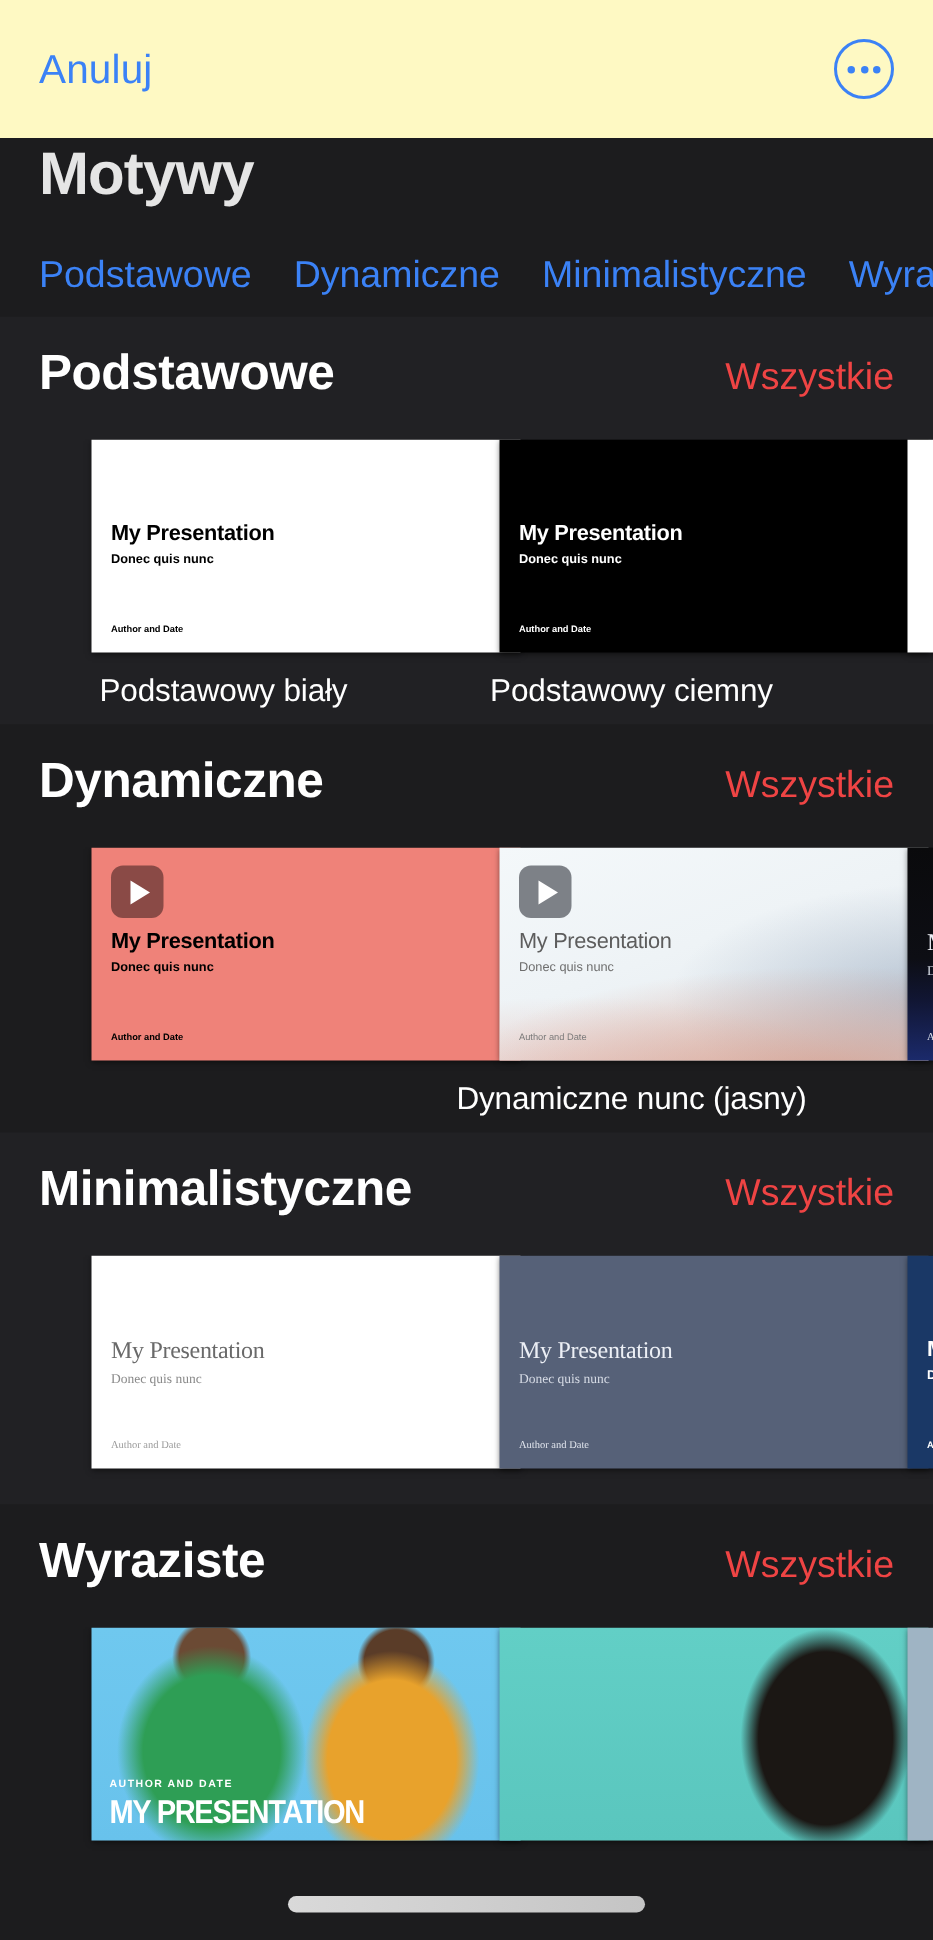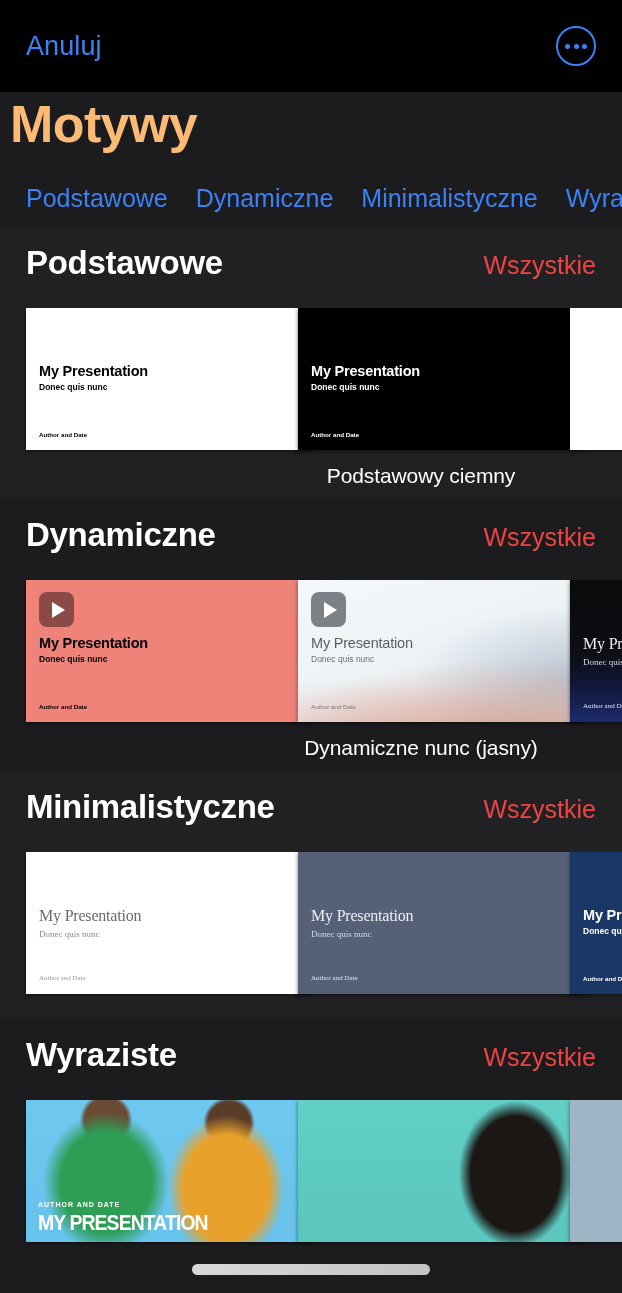--- a/index.html
+++ b/index.html
@@ -18,21 +18,21 @@
   }
 
   
   .navbar {
     position: relative;
     height: 92px;
     padding: 0 26px;
     display: flex;
     align-items: center;
     justify-content: space-between;
-    background: #000000;
+    background: #fef9c3;
   }
 
   .cancel-btn {
     font-size: 27px;
     color: #3b82f6;
     letter-spacing: 0.1px;
     cursor: pointer;
     background: none;
     border: none;
     font-family: "Liberation Sans", sans-serif;
@@ -53,27 +53,27 @@
   }
   .more-btn .dot {
     width: 5px;
     height: 5px;
     border-radius: 50%;
     background: #3b82f6;
   }
 
   
   .page-title {
-    font-size: 52px;
+    font-size: 40px;
     font-weight: bold;
     letter-spacing: -0.6px;
-    padding: 0 10px;
+    padding: 0 26px;
     margin-top: 2px;
     margin-bottom: 16px;
-    color: #fdba74;
+    color: #e5e5e5;
   }
 
   
   .tabstrip {
     display: flex;
     gap: 28px;
     padding: 0 26px;
     height: 56px;
     align-items: center;
     white-space: nowrap;
@@ -133,20 +133,21 @@
 
   .thumb {
     width: 286px;
     height: 142px;
     border-radius: 0;
     position: relative;
     overflow: hidden;
     background: #ffffff;
     box-shadow: 0 1px 4px rgba(0,0,0,.55);
     cursor: pointer;
+    margin-left: 35px;
   }
 
   .thumb .t-title {
     position: absolute;
     left: 13px;
     top: 55px;
     font-size: 14.5px;
     font-weight: bold;
     color: #000;
     letter-spacing: -0.2px;
@@ -336,20 +337,21 @@
       <div class="section-all">Wszystkie</div>
     </div>
     <div class="cardrow">
 
       <div class="card-cell">
         <div class="thumb bg-white">
           <div class="t-title">My Presentation</div>
           <div class="t-sub">Donec quis nunc</div>
           <div class="t-author">Author and Date</div>
         </div>
+        <div class="card-label">Podstawowy biały</div>
       </div>
 
       <div class="card-cell">
         <div class="thumb bg-black dark">
           <div class="t-title">My Presentation</div>
           <div class="t-sub">Donec quis nunc</div>
           <div class="t-author">Author and Date</div>
         </div>
         <div class="card-label">Podstawowy ciemny</div>
       </div>

